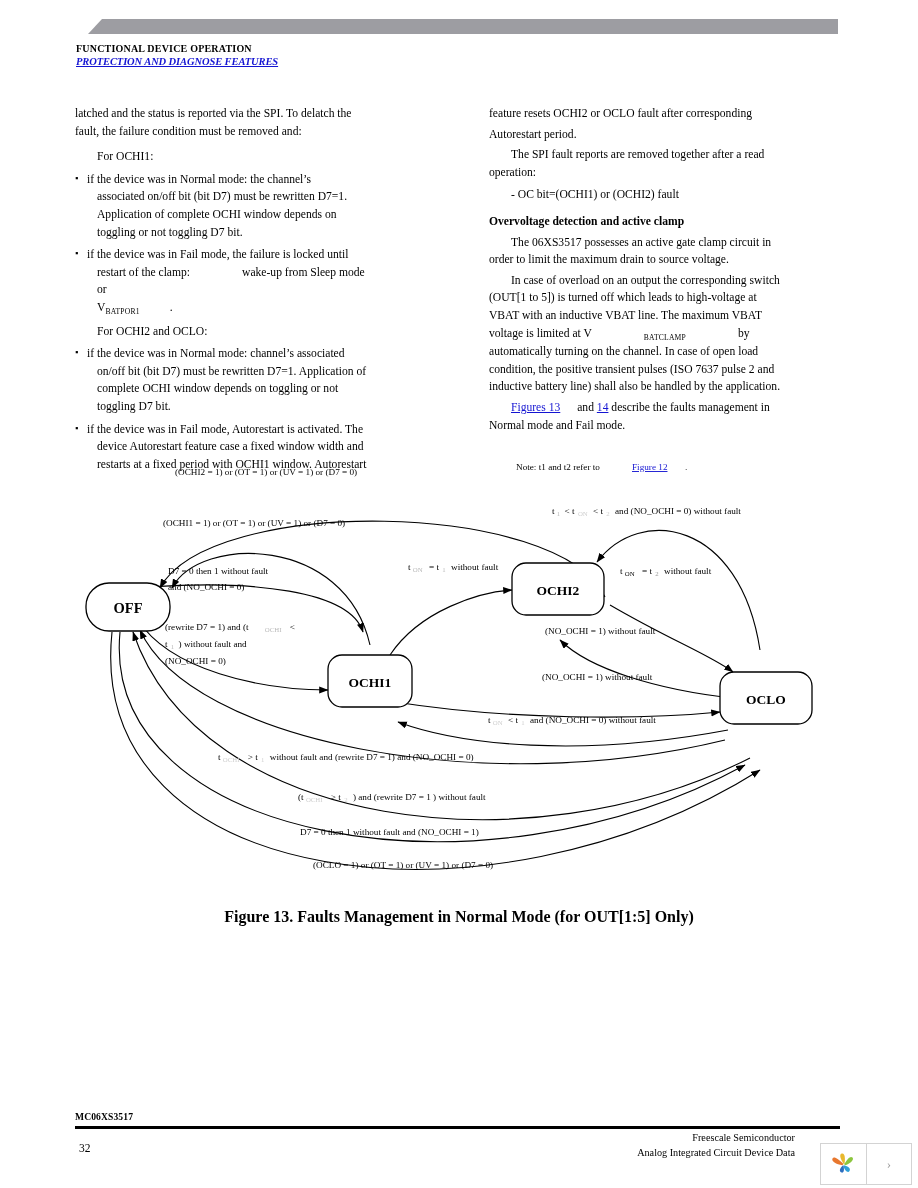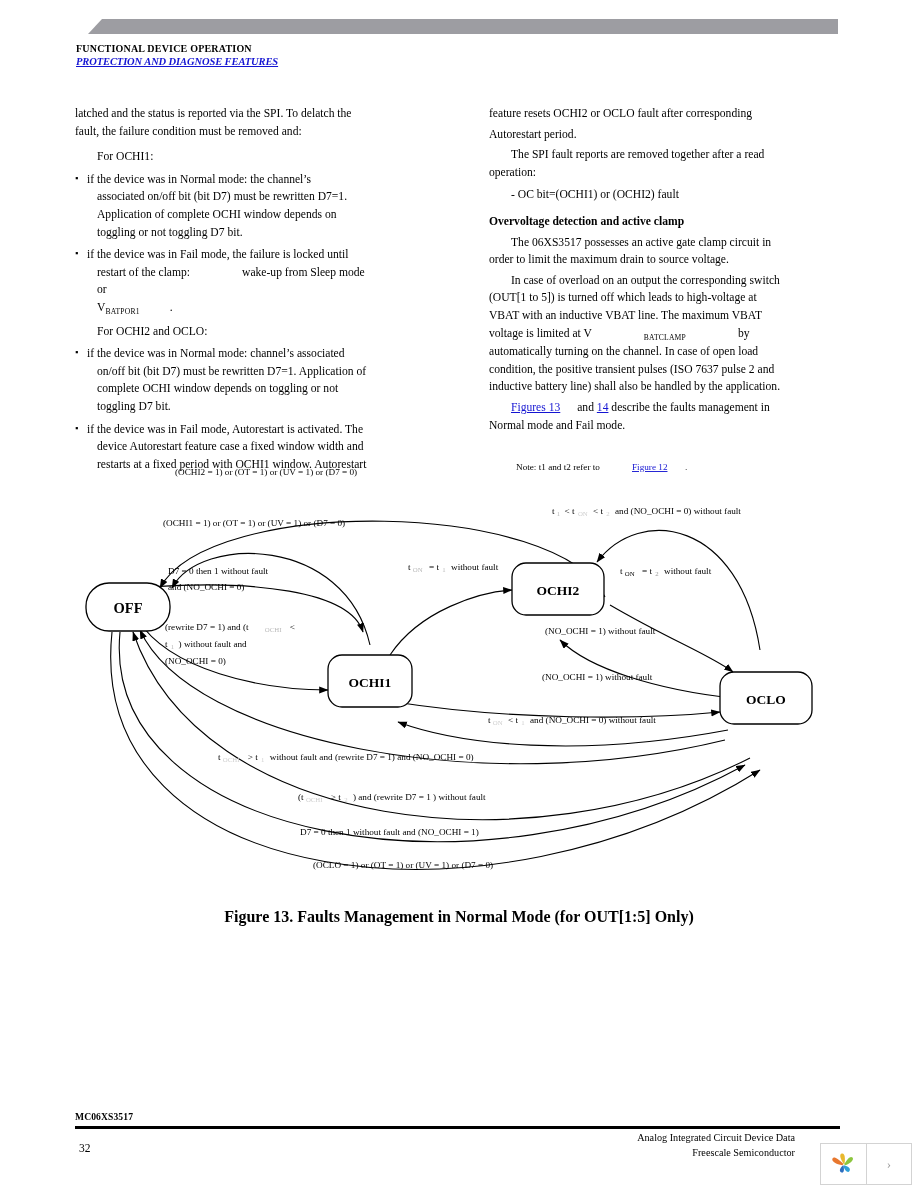--- a/index.html
+++ b/index.html
@@ -253,22 +253,22 @@
   </g>
 </svg>
 </div>
 
 <div id="figure-caption">Figure 13. Faults Management in Normal Mode (for OUT[1:5] Only)</div>
 
 <div id="footer-part">MC06XS3517</div>
 <div id="footer-rule"></div>
 <div id="footer-pageno">32</div>
 <div id="footer-doc">
+  <div>Freescale Semiconductor</div>
   <div>Analog Integrated Circuit Device Data</div>
-  <div>Freescale Semiconductor</div>
 </div>
 
 <div id="brand-widget">
   <div id="brand-logo">
     <svg width="30" height="30" viewBox="0 0 30 30">
       <path d="M14.5 15 C 9 10, 5 7, 3.5 9.5 C 2 12, 7 15.5, 13.5 16.2 Z" fill="#e8772e"></path>
       <path d="M14.6 15 C 11 9, 10 5, 13 4.5 C 16 4, 16.4 9.5, 15.4 15.2 Z" fill="#e8b82e"></path>
       <path d="M15.2 15.1 C 18.5 9.5, 21.5 6.5, 23.5 8.5 C 25.5 10.5, 21 15, 16 16.3 Z" fill="#8cc63e"></path>
       <path d="M15 16.2 C 19 17, 22 19.5, 20.5 22 C 19 24.5, 15.5 21.5, 14.3 17 Z" fill="#2e9fd8"></path>
       <path d="M13.8 16.5 C 11 19, 9.5 22.5, 12.5 23.5 C 15.5 24.5, 15.2 19.5, 14.4 16.6 Z" fill="#2e6fc0"></path>

